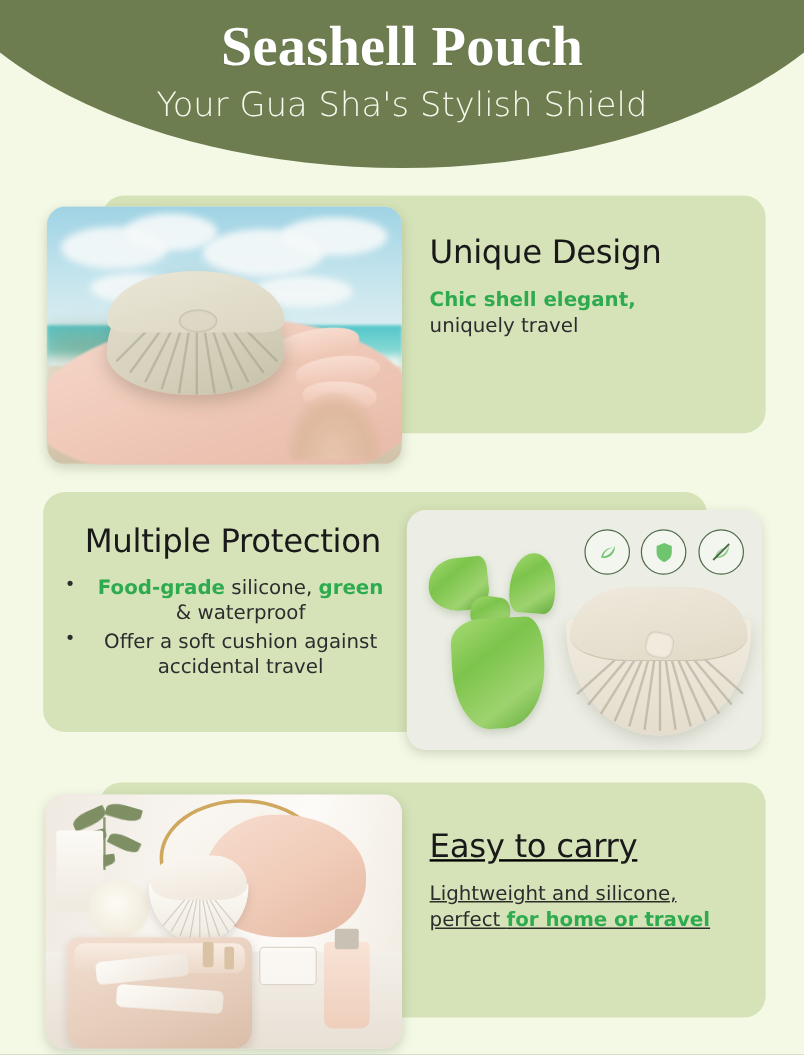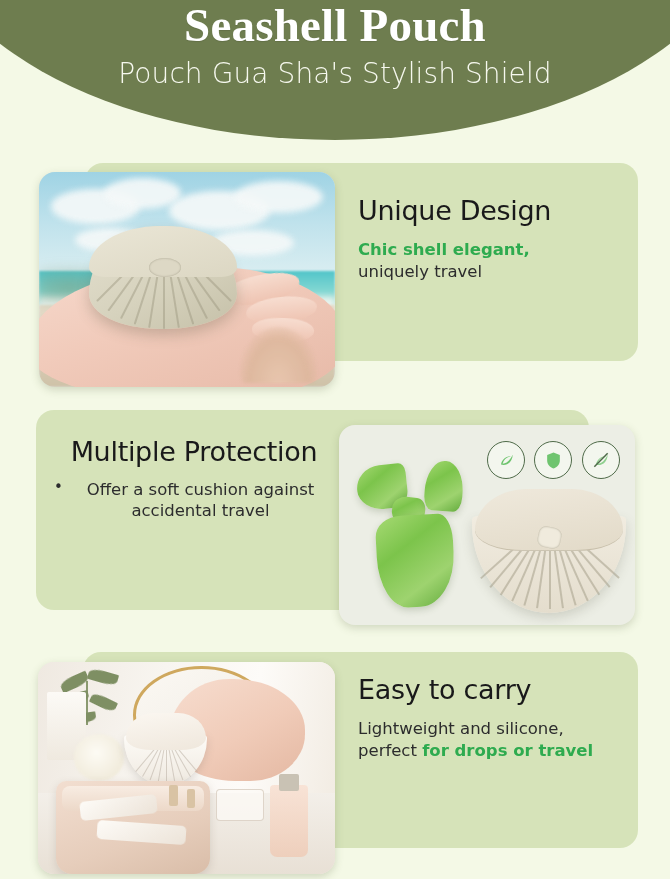--- a/index.html
+++ b/index.html
@@ -37,21 +37,21 @@
     text-align: center;
     z-index: 2;
   }
   .header-title {
     font-family: "Liberation Serif", serif;
     font-weight: bold;
     font-size: 47px;
     line-height: 1.0;
     color: #ffffff;
     letter-spacing: 0.2px;
-    padding-top: 2px;
+    padding-top: 16px;
     text-shadow: 0 1px 1px rgba(0,0,0,0.10);
   }
   .header-subtitle {
     font-family: "DejaVu Sans", sans-serif;
     font-weight: 300;
     font-size: 28px;
     line-height: 1.1;
     color: #f6f8ee;
     padding-top: 10px;
     letter-spacing: 0.1px;
@@ -78,21 +78,21 @@
   .s1 .text-card { left: 85px;  top: 13px;  width: 553px; height: 198px; }
   .s1 .photo-card { left: 39px; top: 22px;  width: 296px; height: 215px; }
   .s1 .copy       { position: absolute; left: 358px; top: 45px; width: 265px; }
 
   .s2 .text-card  { left: 36px;  top: 10px;  width: 553px; height: 200px; }
   .s2 .photo-card { left: 339px; top: 25px;  width: 296px; height: 200px; }
   .s2 .copy       { position: absolute; left: 54px; top: 36px; width: 280px; text-align: center; }
 
   .s3 .text-card  { left: 83px;  top: 14px;  width: 555px; height: 196px; }
   .s3 .photo-card { left: 38px;  top: 24px;  width: 297px; height: 212px; }
-  .s3 .copy       { position: absolute; left: 358px; top: 36px; width: 270px; }
+  .s3 .copy       { position: absolute; left: 358px; top: 52px; width: 270px; text-decoration: underline; }
 
   
   .heading {
     font-family: "DejaVu Sans", sans-serif;
     font-size: 27px;
     font-weight: 400;
     color: #19191a;
     line-height: 1.15;
     letter-spacing: -0.3px;
   }
@@ -331,21 +331,21 @@
     border-radius: 4px; filter: blur(0.4px);
   }
 </style>
 </head>
 <body>
 
 <div class="header">
   <div class="header-bg"></div>
   <div class="header-text">
     <div class="header-title">Seashell Pouch</div>
-    <div class="header-subtitle">Pouch Gua Sha's Stylish Shield</div>
+    <div class="header-subtitle">Your Gua Sha's Stylish Shield</div>
   </div>
 </div>
 
 <div class="section s1" style="height:250px;">
   <div class="text-card"></div>
 
   <div class="photo-card ph1">
     <div class="sky"></div>
     <div class="cloud" style="left:4%;  top:8%;  width:30%; height:16%;"></div>
     <div class="cloud" style="left:22%; top:3%;  width:26%; height:14%;"></div>
@@ -433,20 +433,23 @@
         <div class="p-rib" style="left:50%; height:96%; transform:rotate(-48deg);"></div>
       </div>
       <div class="p-flap"></div>
       <div class="p-clasp"></div>
     </div>
   </div>
 
   <div class="copy">
     <div class="heading">Multiple Protection</div>
     <div class="bullets">
+      <div class="bullet">
+        <span class="accent">Food-grade</span><span> silicone, </span><span class="accent">green</span><br><span>&amp; waterproof</span>
+      </div>
       <div class="bullet">Offer a soft cushion against accidental travel</div>
     </div>
   </div>
 </div>
 
 <div class="section s3" style="height:240px;">
   <div class="text-card"></div>
 
   <div class="photo-card ph3">
     <div class="wall"></div>
@@ -489,16 +492,16 @@
     <div class="cap" style="left:50%; top:60%; width:3%;  height:9%;"></div>
     <div class="jar"></div>
     <div class="bottle" style="left:78%; top:58%; width:13%; height:34%;"></div>
     <div class="cap" style="left:81%; top:53%; width:7%; height:8%; background:#c9c2b4;"></div>
   </div>
 
   <div class="copy">
     <div class="heading">Easy to carry</div>
     <div class="body">
       <span>Lightweight and silicone,</span><br>
-      <span>perfect </span><span class="accent">for drops or travel</span>
+      <span>perfect </span><span class="accent">for home or travel</span>
     </div>
   </div>
 </div>
 
 </body></html>

